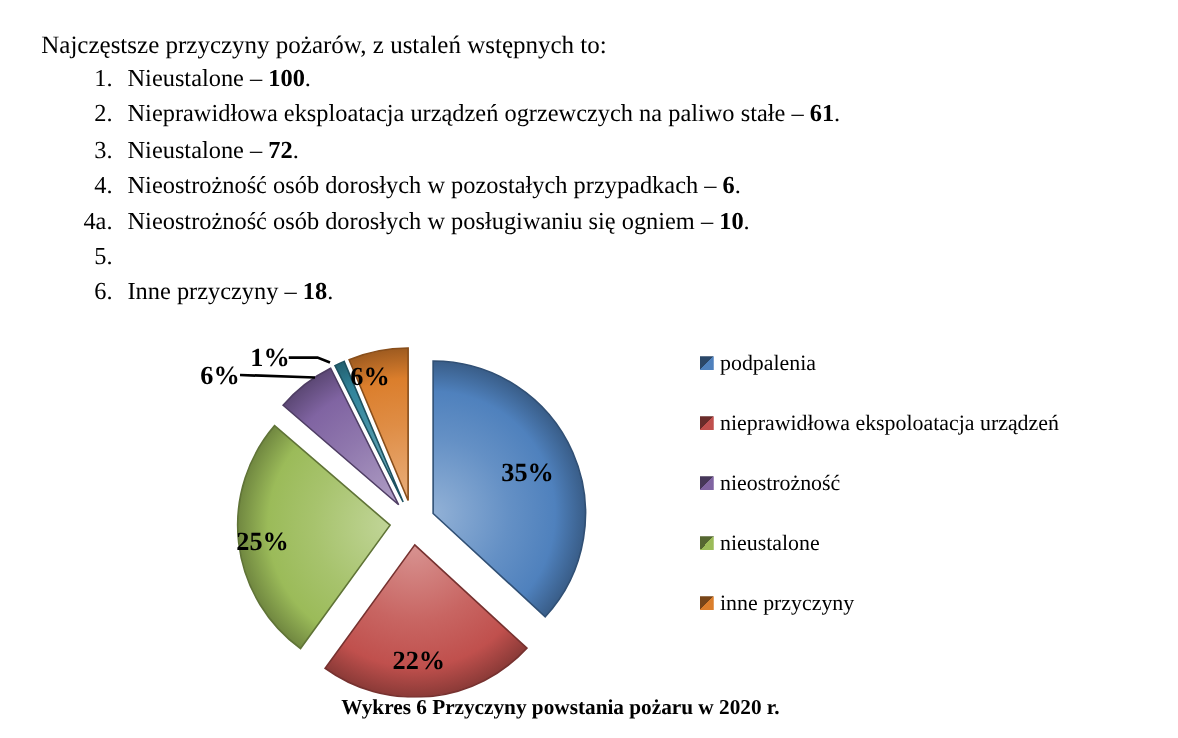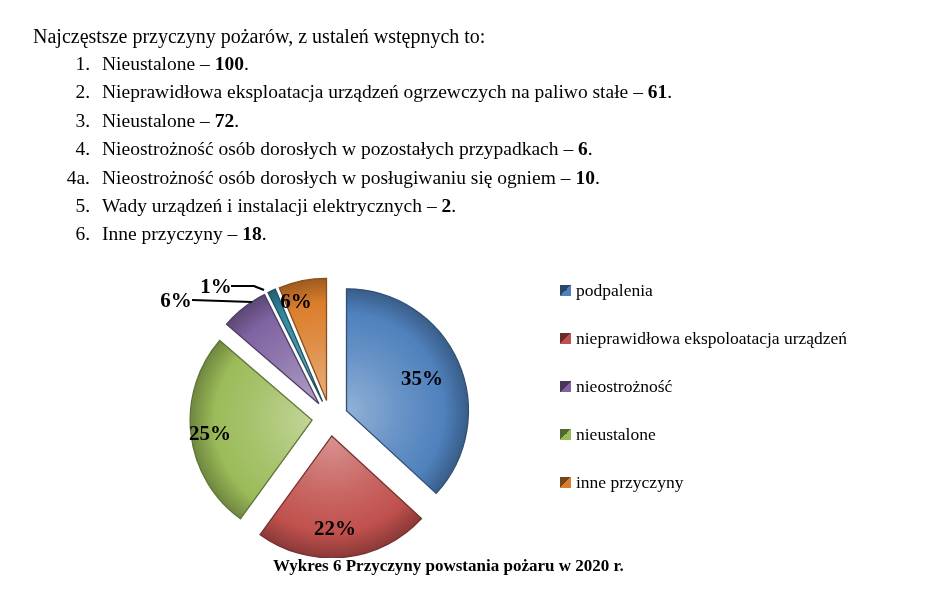--- a/index.html
+++ b/index.html
@@ -50,21 +50,20 @@
   <div class="list-row">
     <span class="list-num">4.</span>
     <span class="list-text"><span>Nieostrożność osób dorosłych w pozostałych przypadkach – </span><span class="list-val">6</span><span>.</span></span>
   </div>
   <div class="list-row">
     <span class="list-num">4a.</span>
     <span class="list-text"><span>Nieostrożność osób dorosłych w posługiwaniu się ogniem – </span><span class="list-val">10</span><span>.</span></span>
   </div>
   <div class="list-row">
     <span class="list-num">5.</span>
-    <span class="list-text"><span>Wady urządzeń i instalacji elektrycznych – </span><span class="list-val">2</span><span>.</span></span>
   </div>
   <div class="list-row">
     <span class="list-num">6.</span>
     <span class="list-text"><span>Inne przyczyny – </span><span class="list-val">18</span><span>.</span></span>
   </div>
 </div>
 
 <svg class="pie-wrap" id="pie-svg" viewBox="0 0 420 302" xmlns="http://www.w3.org/2000/svg">
     <defs>
       <radialGradient id="pg0" gradientUnits="userSpaceOnUse" cx="206.48391987979102" cy="154.76948235624656" r="122">

